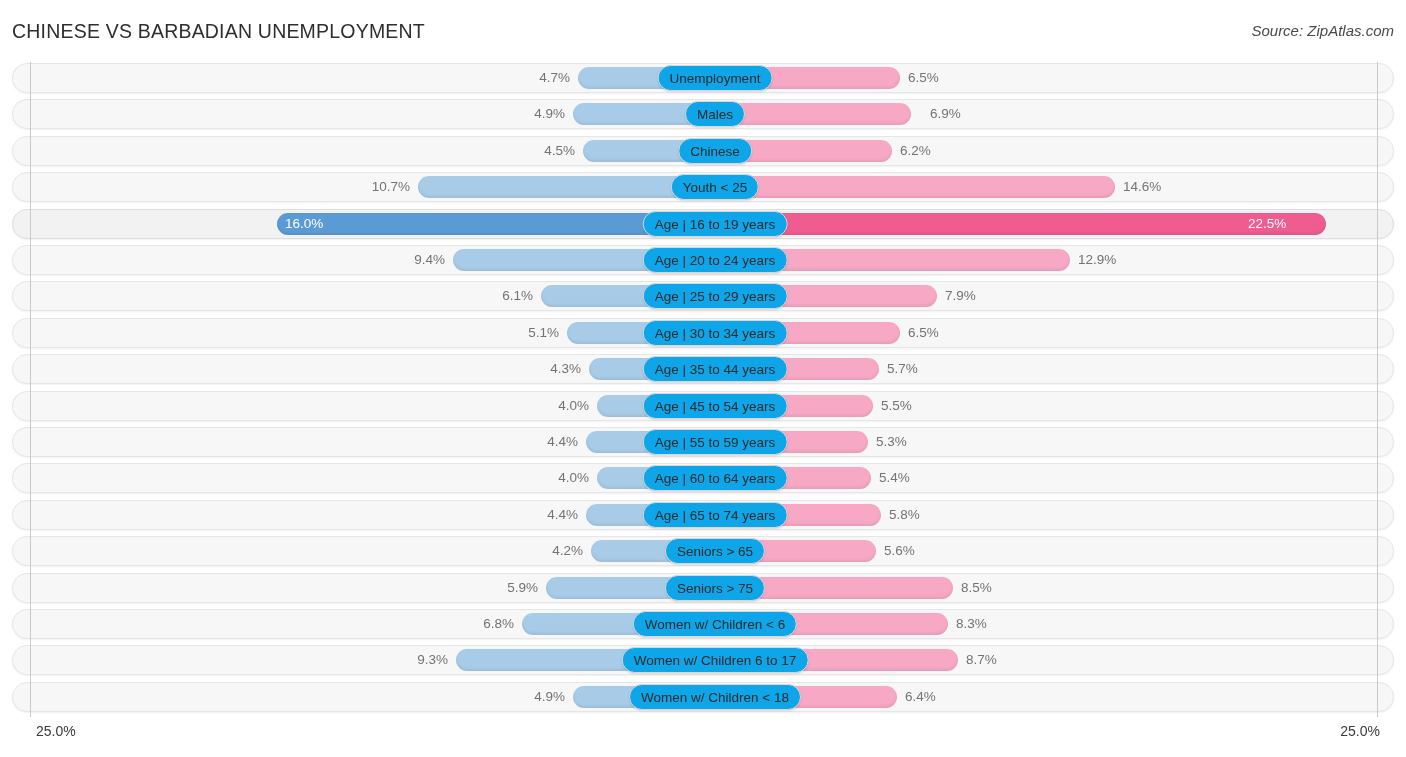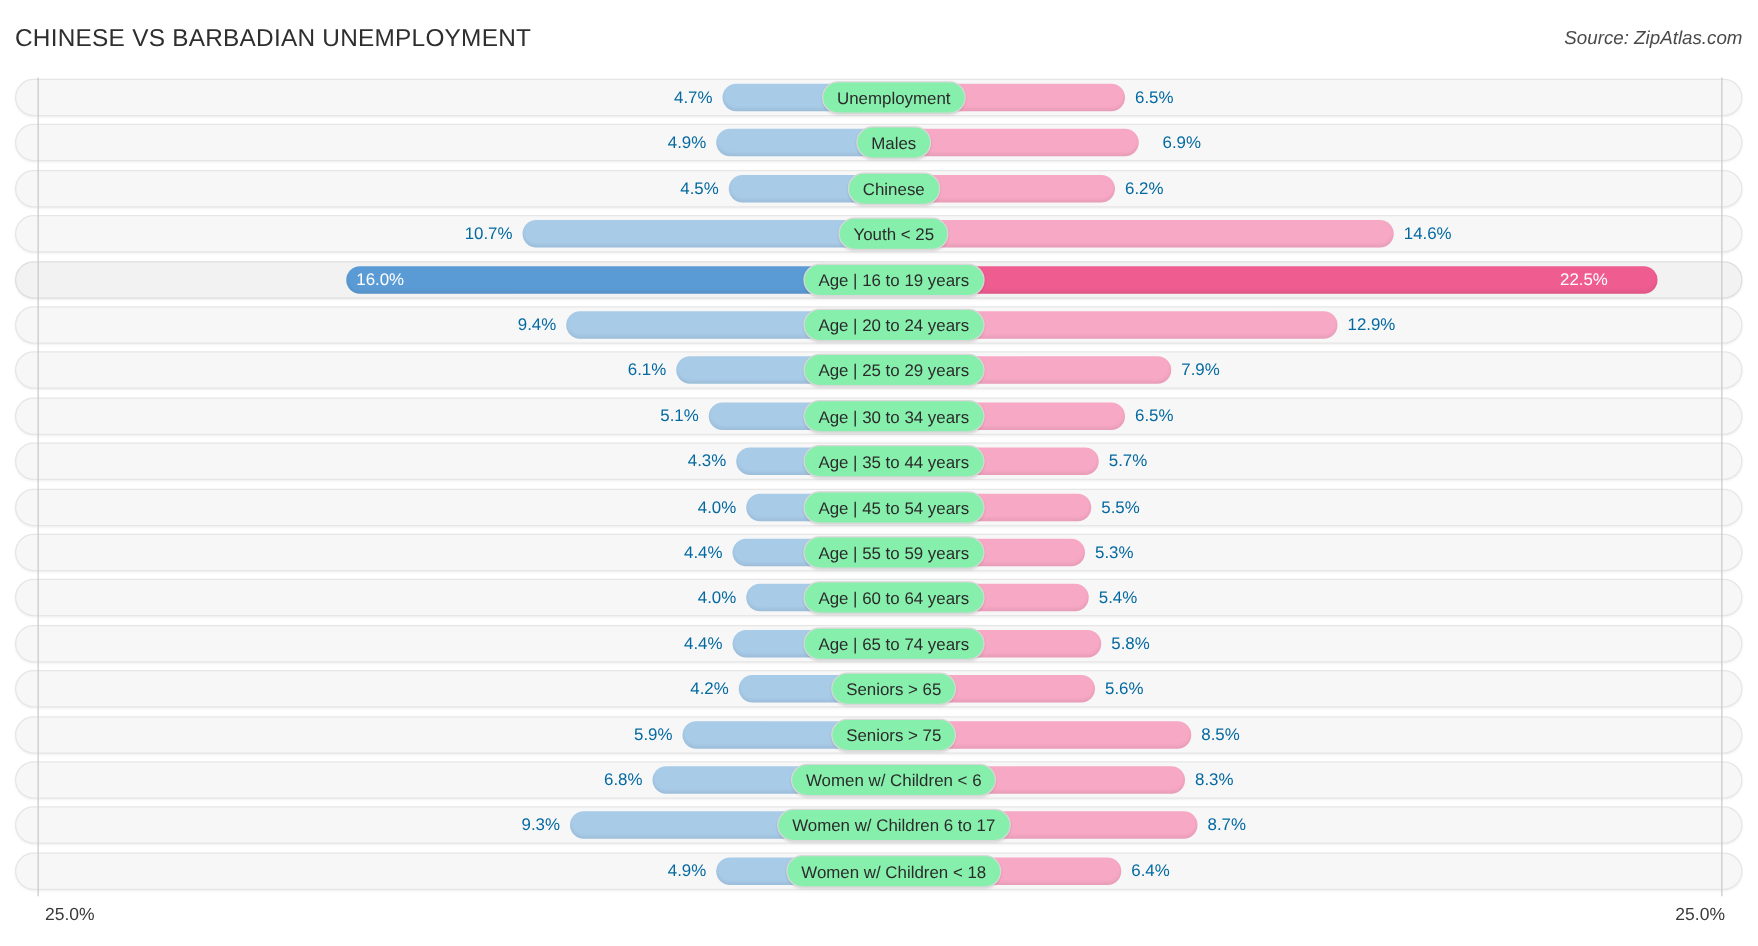--- a/index.html
+++ b/index.html
@@ -83,35 +83,35 @@
     border-radius: 0 11px 11px 0;
     box-shadow: inset 0 -2px 3px rgba(0,0,0,0.07);
   }
 
   .val {
     position: absolute;
     top: 0;
     height: 30px;
     line-height: 30px;
     font-size: 13.5px;
-    color: #0369a1;
+    color: #737373;
     white-space: nowrap;
     z-index: 5;
   }
   .val-left  { text-align: right; }
   .val-right { text-align: left; }
   .val.inside { color: #ffffff; }
 
   .pill {
     position: absolute;
     top: 2px;
     height: 26px;
     line-height: 25px;
     padding: 0 11px;
-    background: #86efac;
+    background: #0ea5e9;
     border: 1px solid #d8d8d8;
     border-radius: 13px;
     font-size: 13.5px;
     color: #2b2b2b;
     white-space: nowrap;
     transform: translateX(-50%);
     box-shadow: 0 1px 2px rgba(0,0,0,0.12);
     z-index: 6;
     text-align: center;
   }

